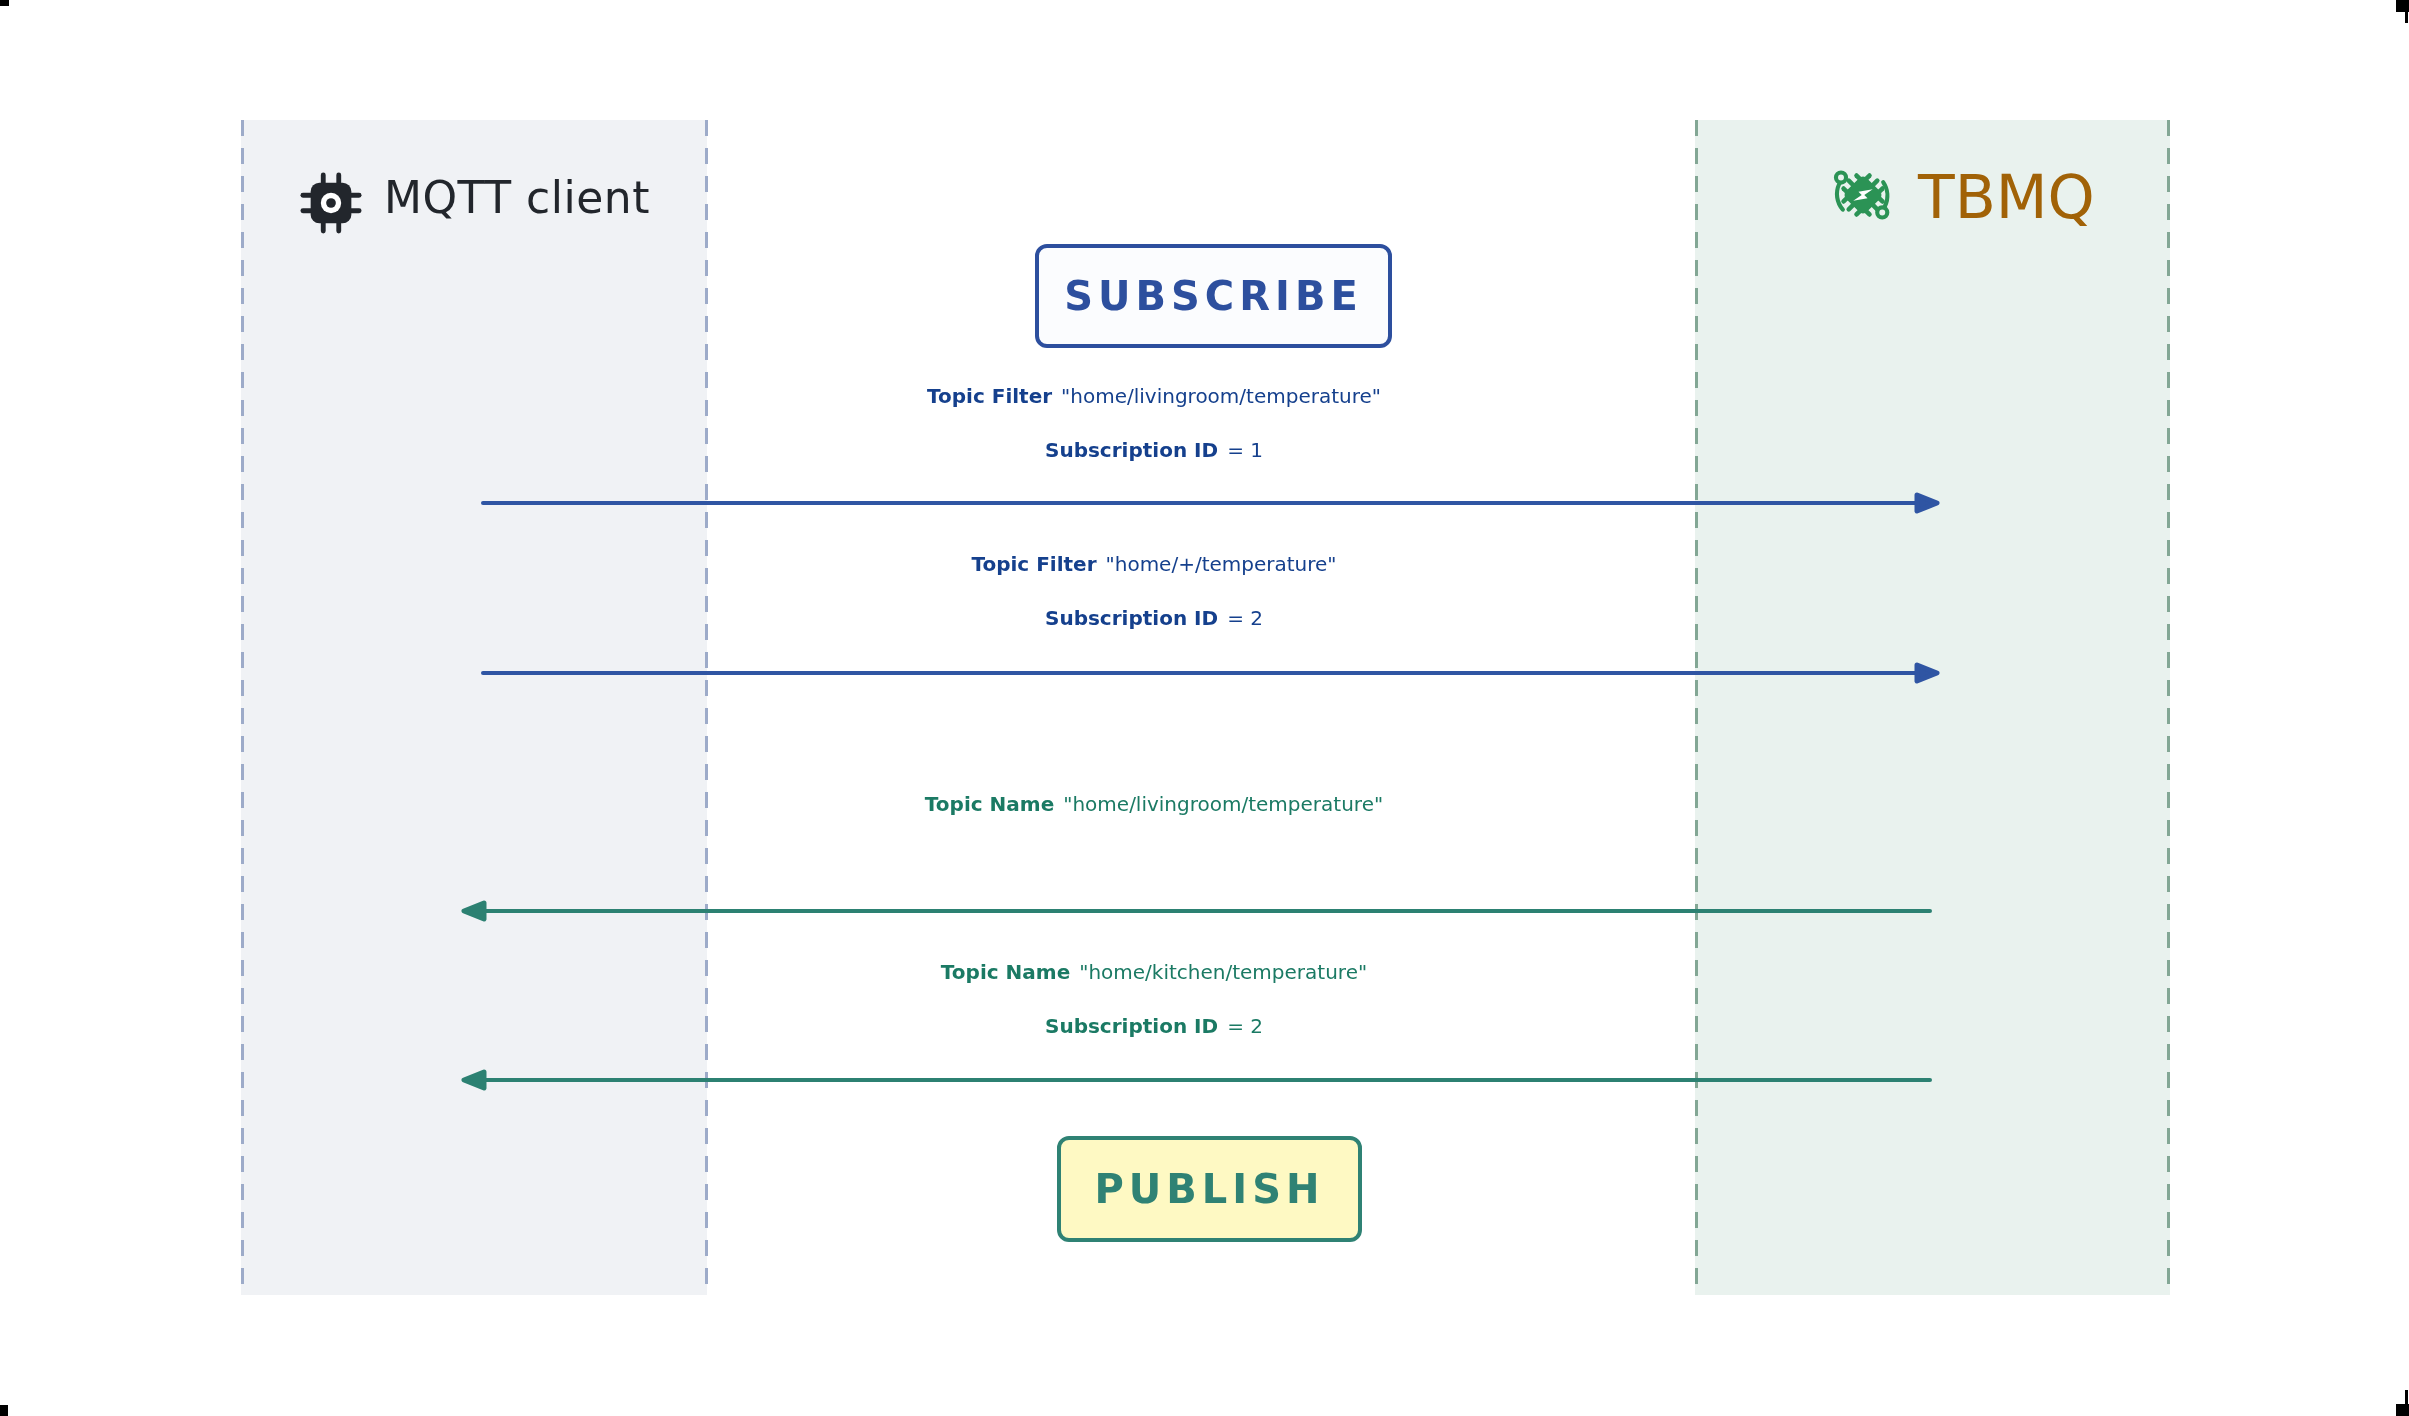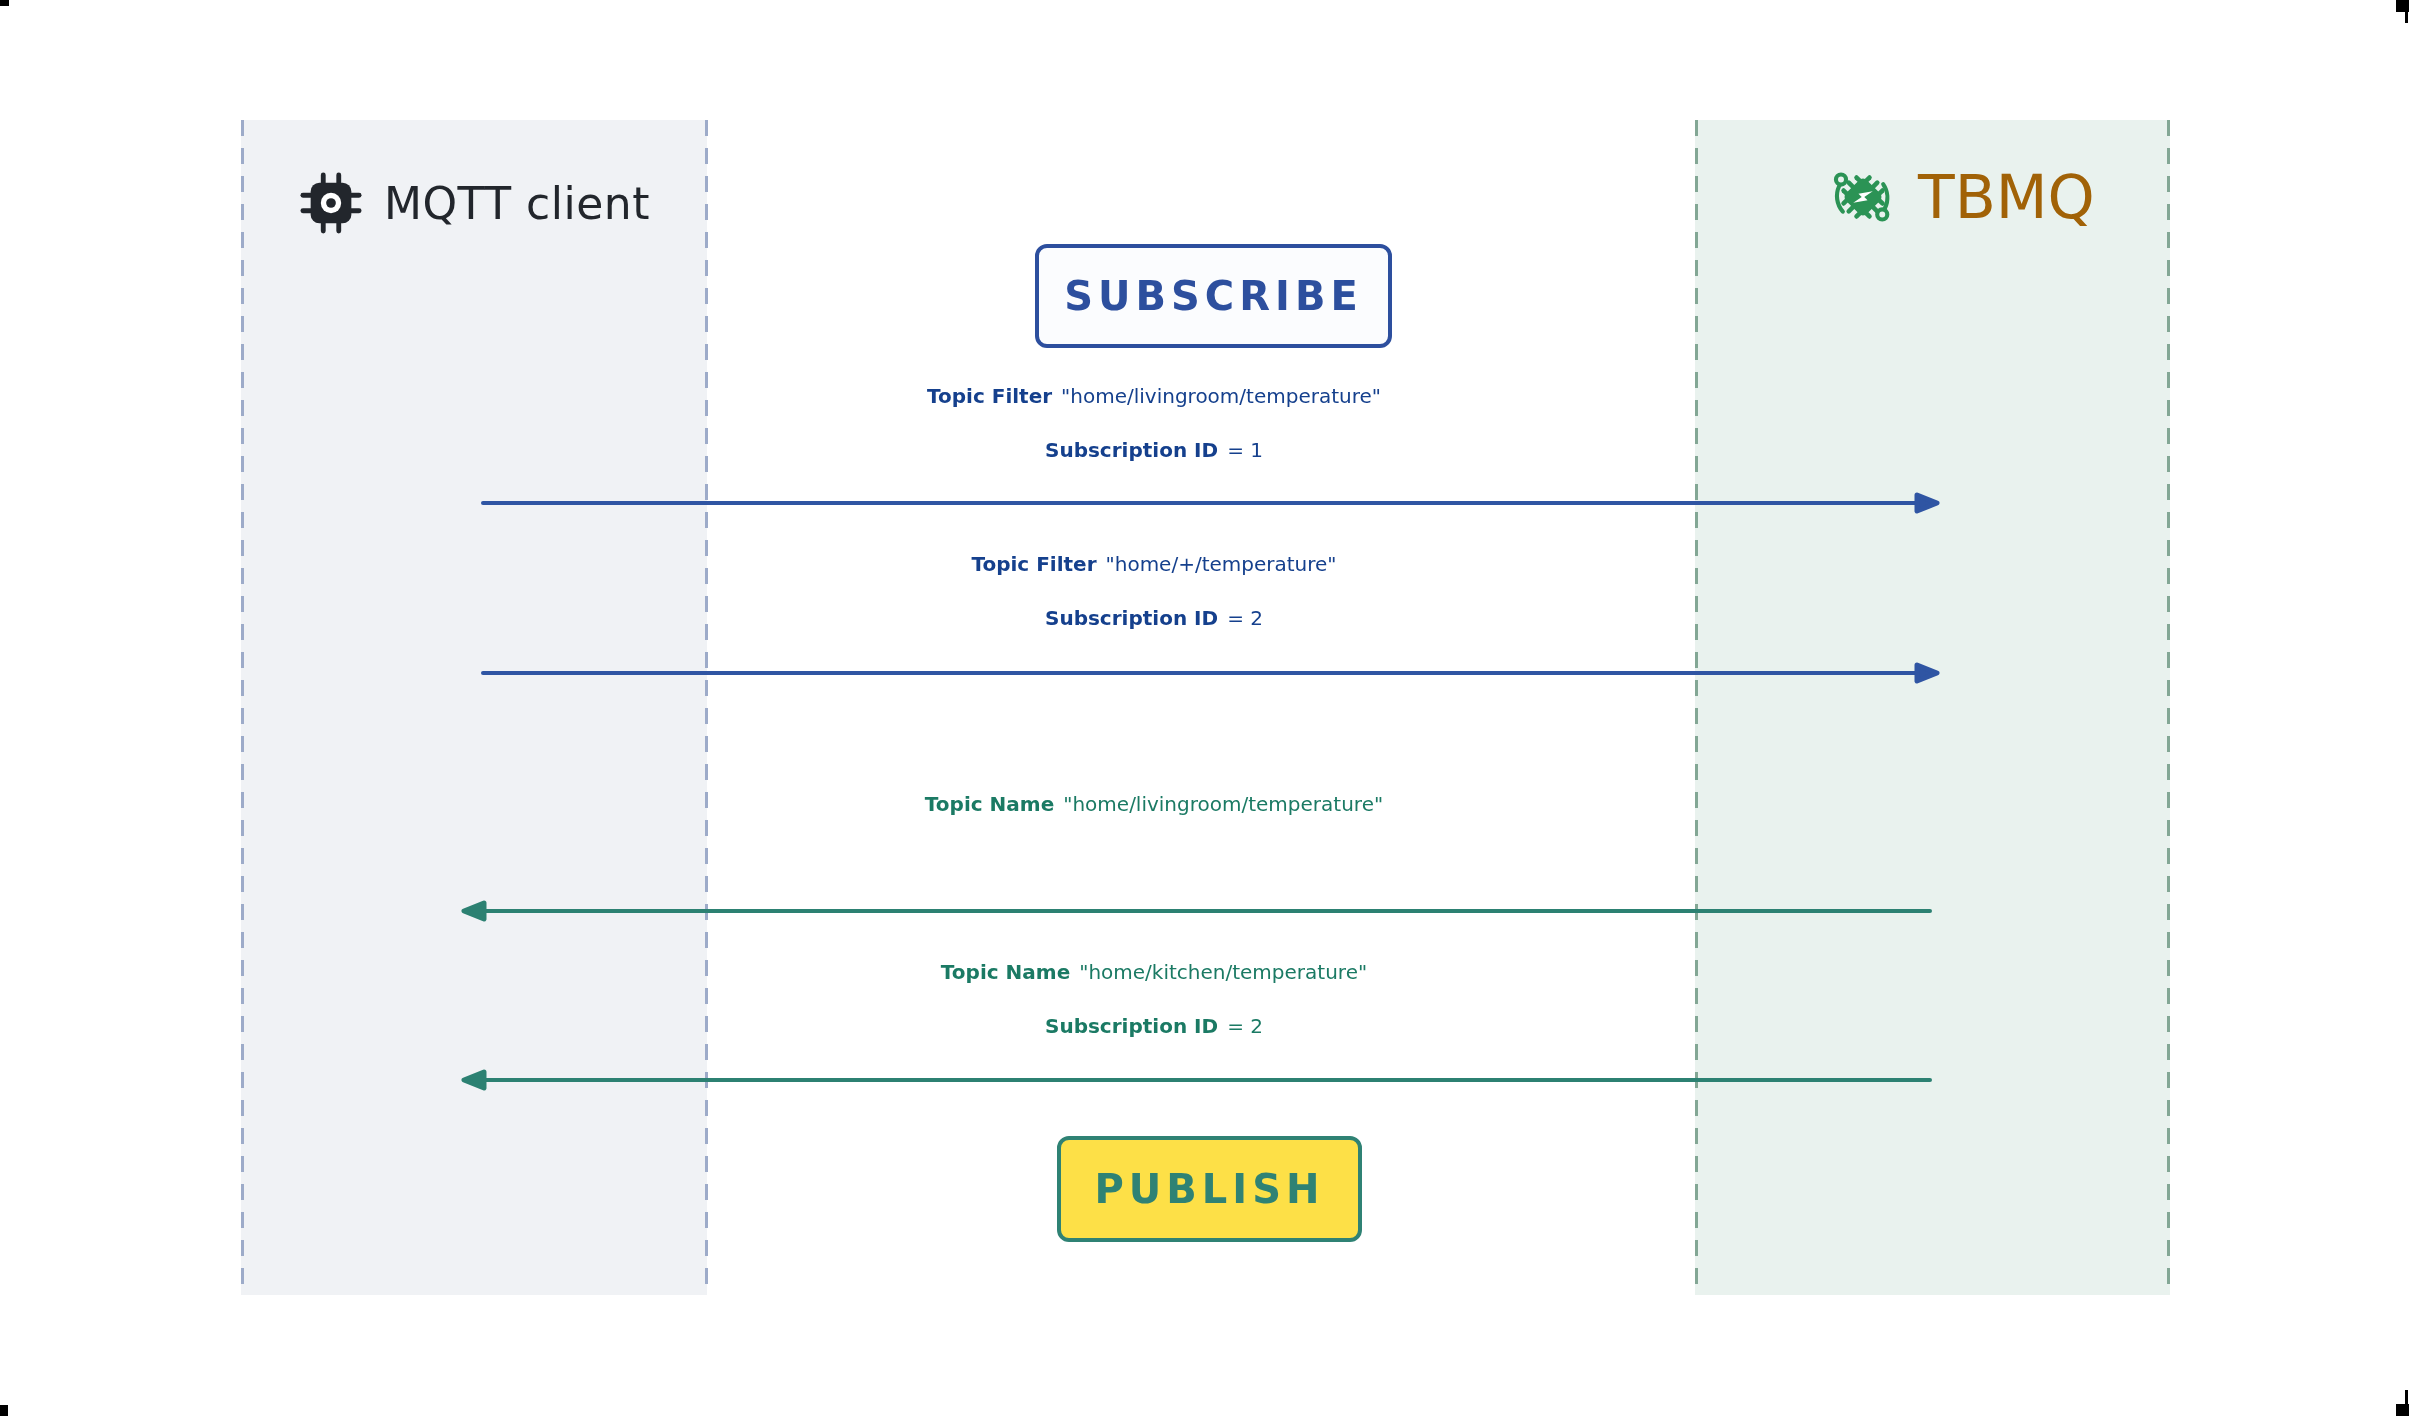--- a/index.html
+++ b/index.html
@@ -8,33 +8,33 @@
 
   
   .panel{position:absolute;top:120px;height:1175px;}
   .panel.client{left:241px;width:466px;background:#f0f2f5;}
   .panel.broker{left:1695px;width:475px;background:#e9f2ee;}
   .vdash{position:absolute;top:120px;height:1175px;width:3px;}
   .vdash.blue{background:repeating-linear-gradient(to bottom,#9dabc9 0 16px,transparent 16px 28px);}
   .vdash.green{background:repeating-linear-gradient(to bottom,#83a795 0 16px,transparent 16px 28px);}
 
   
-  .lifeline-head{position:absolute;display:flex;align-items:center;gap:22px;}
+  .lifeline-head{position:absolute;display:flex;align-items:flex-start;gap:22px;}
   .head-client{left:300px;top:172px;}
   .head-broker{left:1830px;top:162px;}
   .head-client .title{font-size:44px;font-weight:500;color:#22262c;letter-spacing:.5px;}
   .head-broker .title{font-size:60px;font-weight:400;color:#a16207;}
 
   
   .pill{position:absolute;display:flex;align-items:center;justify-content:center;
         border-radius:12px;font-weight:600;font-size:40px;letter-spacing:5px;}
   .pill.subscribe{left:1035px;top:244px;width:349px;height:96px;
         background:#fbfcfe;border:4px solid #2d4f9e;color:#2d4f9e;}
   .pill.publish{left:1057px;top:1136px;width:297px;height:98px;
-        background:#fde047;border:4px solid #2f8274;color:#2f8274;}
+        background:#fef9c3;border:4px solid #2f8274;color:#2f8274;}
 
   
   .mline{position:absolute;left:1154px;transform:translateX(-50%);
          white-space:nowrap;font-size:20px;}
   .mline b{font-weight:700;margin-right:9px;}
   .mline.blue{color:#15408d;}
   .mline.green{color:#1b7a64;}
 
   
   .arrow{position:absolute;height:22px;}

